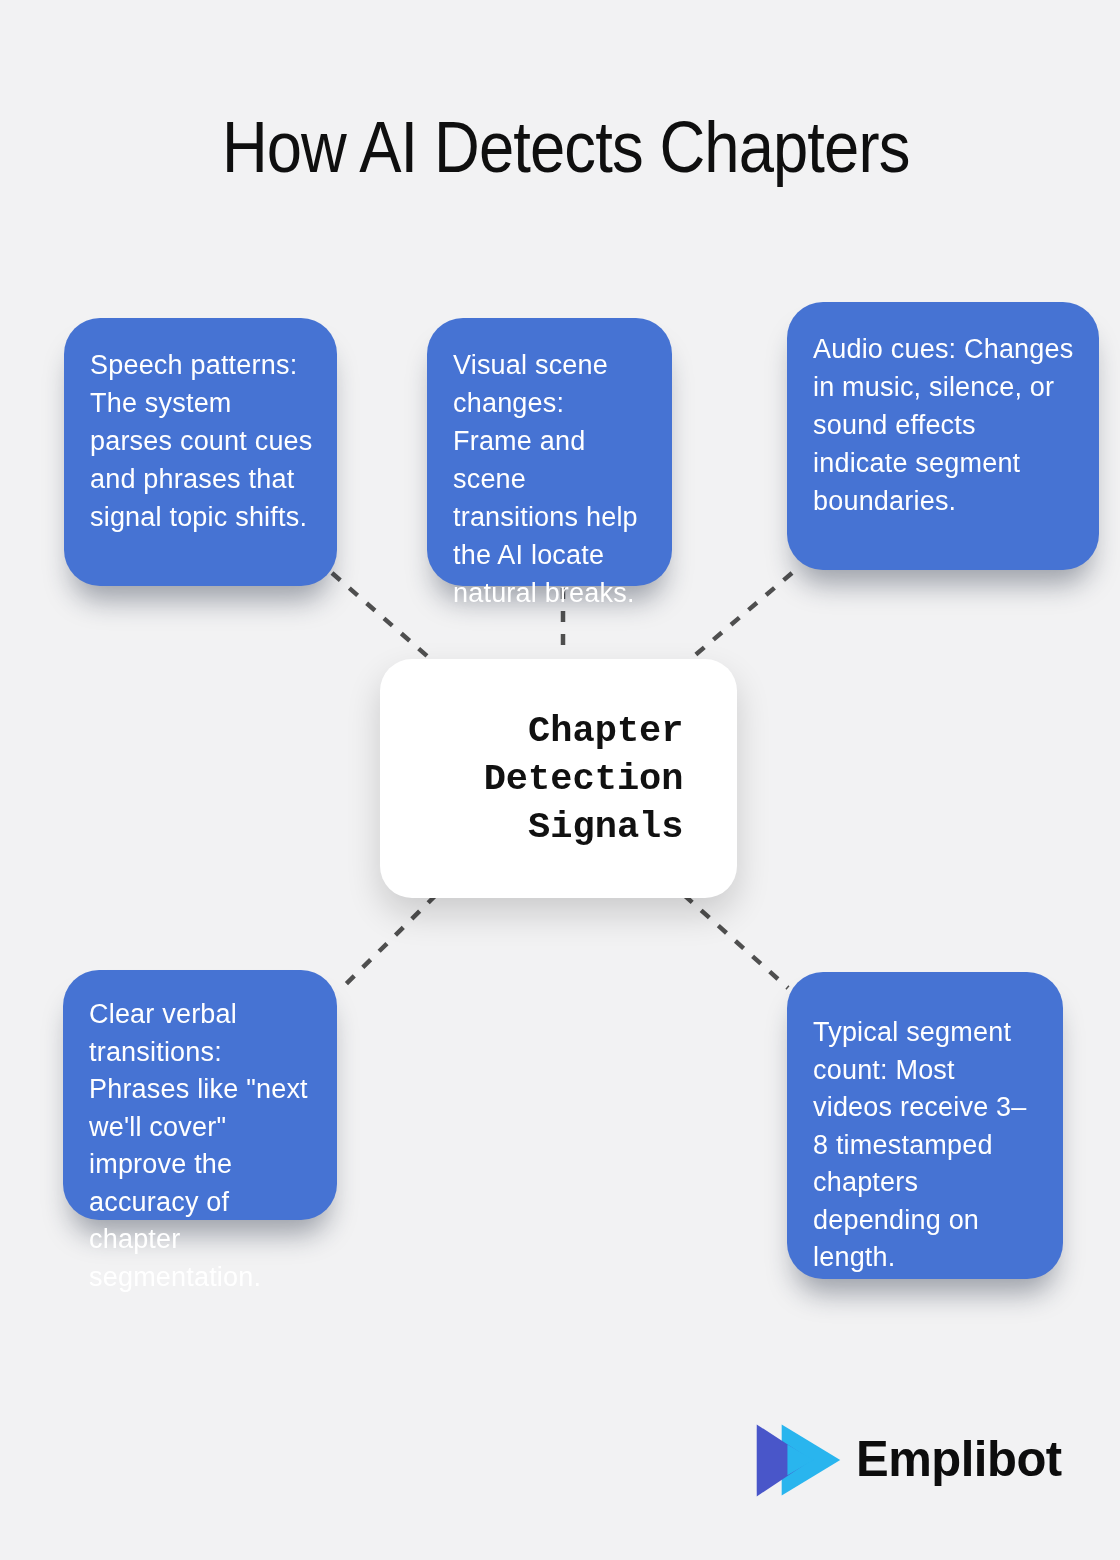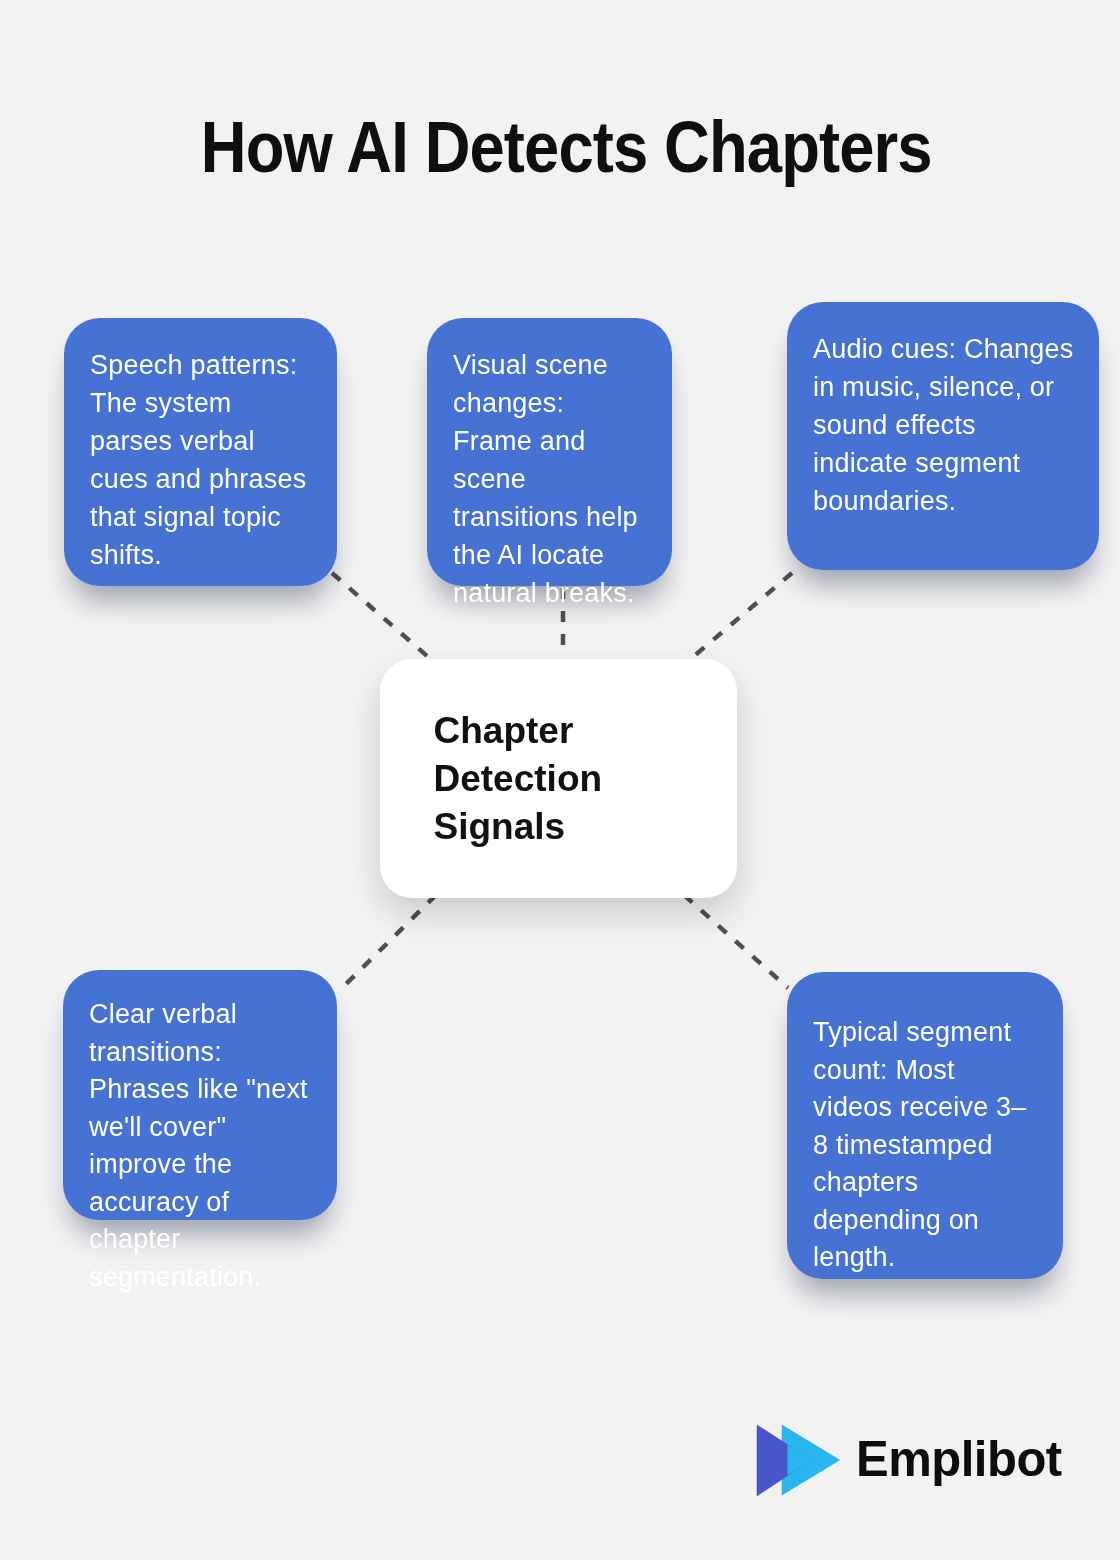--- a/index.html
+++ b/index.html
@@ -26,21 +26,21 @@
     margin:0 auto;
     background:var(--background);
     overflow:hidden;
   }
   .page-title{
     position:absolute;
     left:12px; right:0; top:110px;
     text-align:center;
     color:var(--title_color);
     font-size:72px;
-    font-weight:700;
+    font-weight:400;
     line-height:74px;
     white-space:nowrap;
   }
   .page-title .squeeze{
     display:inline-block;
     transform:scaleX(0.88);
     transform-origin:center;
     letter-spacing:-1px;
   }
   .connector-layer{
@@ -77,25 +77,26 @@
     width:357px; height:239px;
     background:var(--center_bg);
     border-radius:32px;
     box-shadow:0 16px 34px rgba(0,0,0,0.16);
     display:flex;
     align-items:center;
     justify-content:center;
   }
   .center-node .label{
     width:250px;
-    text-align:left;
+    text-align:right;
     color:var(--center_text);
     font-size:37px;
     font-weight:700;
     line-height:48px;
+    font-family:Liberation Mono, monospace;
   }
   .brand{
     position:absolute;
     left:750px; top:1409px;
     width:320px; height:100px;
     display:flex;
     align-items:center;
   }
   .brand-mark{
     width:96px; height:88px;
@@ -122,21 +123,21 @@
 
   <svg class="connector-layer" viewBox="0 0 1120 1560" xmlns="http://www.w3.org/2000/svg">
     <line class="connector" x1="332" y1="573" x2="434" y2="662"></line>
     <line class="connector" x1="563" y1="588" x2="563" y2="657"></line>
     <line class="connector" x1="792" y1="573" x2="687" y2="662"></line>
     <line class="connector" x1="436" y1="895" x2="340" y2="990"></line>
     <line class="connector" x1="684" y1="895" x2="788" y2="988"></line>
   </svg>
 
   <div class="card card-speech">
-    <span>Speech patterns: The system parses verbal cues and phrases that signal topic shifts.</span>
+    <span>Speech patterns: The system parses count cues and phrases that signal topic shifts.</span>
   </div>
 
   <div class="card card-visual">
     <span>Visual scene changes: Frame and scene transitions help the AI locate natural breaks.</span>
   </div>
 
   <div class="card card-audio">
     <span>Audio cues: Changes in music, silence, or sound effects indicate segment boundaries.</span>
   </div>
 

